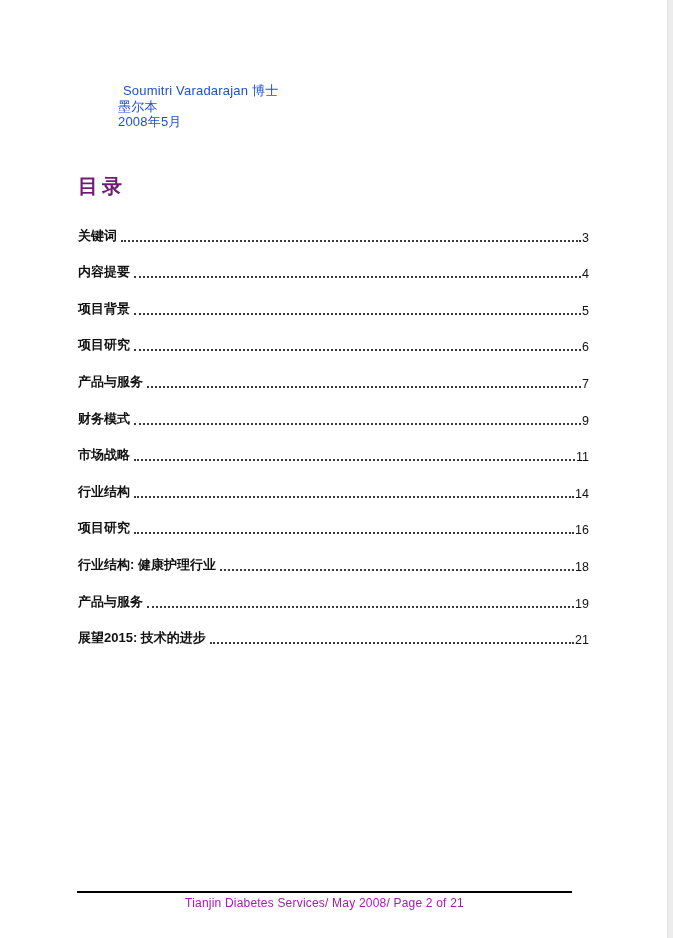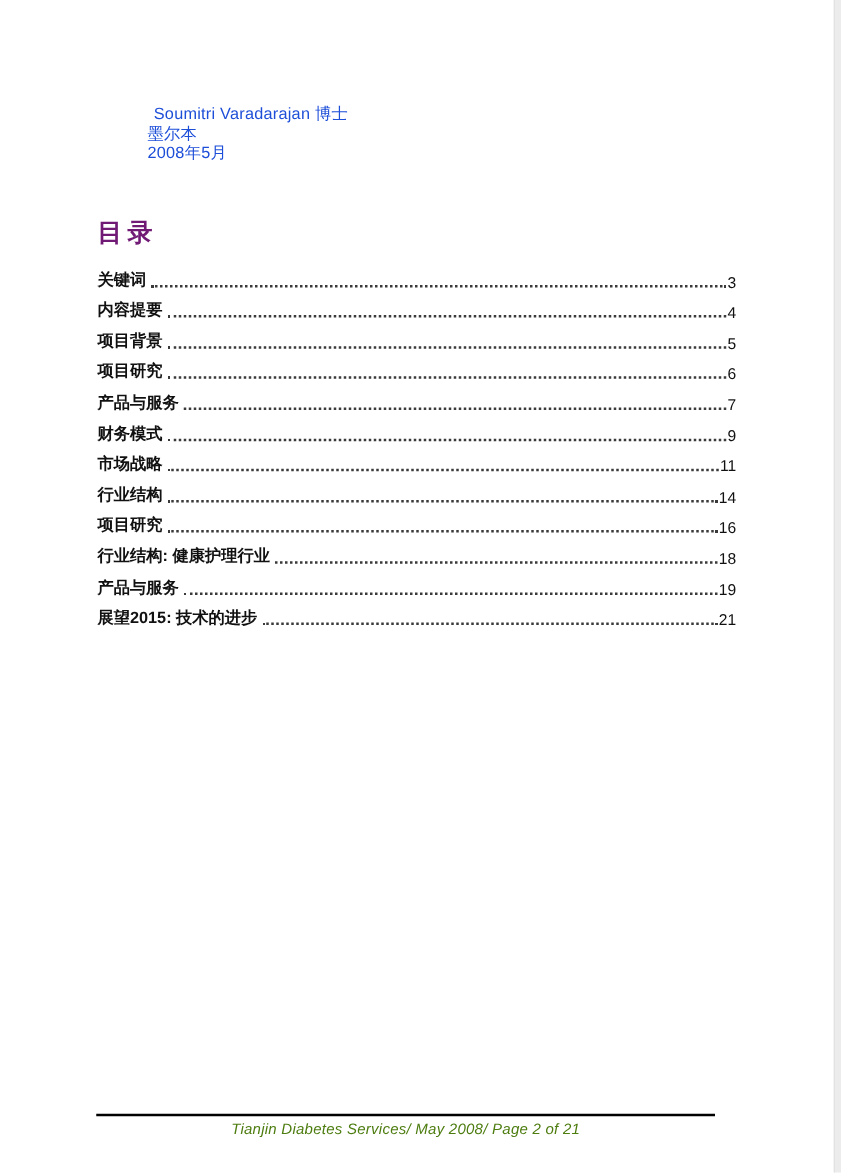--- a/index.html
+++ b/index.html
@@ -37,20 +37,21 @@
   }
   .toc {
     position: absolute; left: 78px; top: 212px;
     width: 511px;
   }
   .toc-row {
     height: 24.6px;
     display: flex;
     align-items: flex-end;
     padding-bottom: 4px;
+    margin-top: 12px;
   }
   .toc-label {
     font-size: 13px;
     font-weight: 700;
     white-space: nowrap;
     color: #111;
   }
   .toc-dots {
     flex: 1;
     height: 2px;
@@ -64,22 +65,21 @@
   }
   .footer {
     position: absolute; left: 77px; top: 891px;
     width: 495px;
     border-top: 2px solid #000;
     text-align: center;
     padding-top: 3px;
   }
   .footer-text {
     font-size: 12px;
-    font-style: italic;
-    color: #4d7c0f;
+    color: #a21caf;
     letter-spacing: 0.2px;
   }
 </style>
 </head>
 <body>
 
 <div class="page">
 
   <div class="header">
     <div class="author">Soumitri Varadarajan 博士</div>

